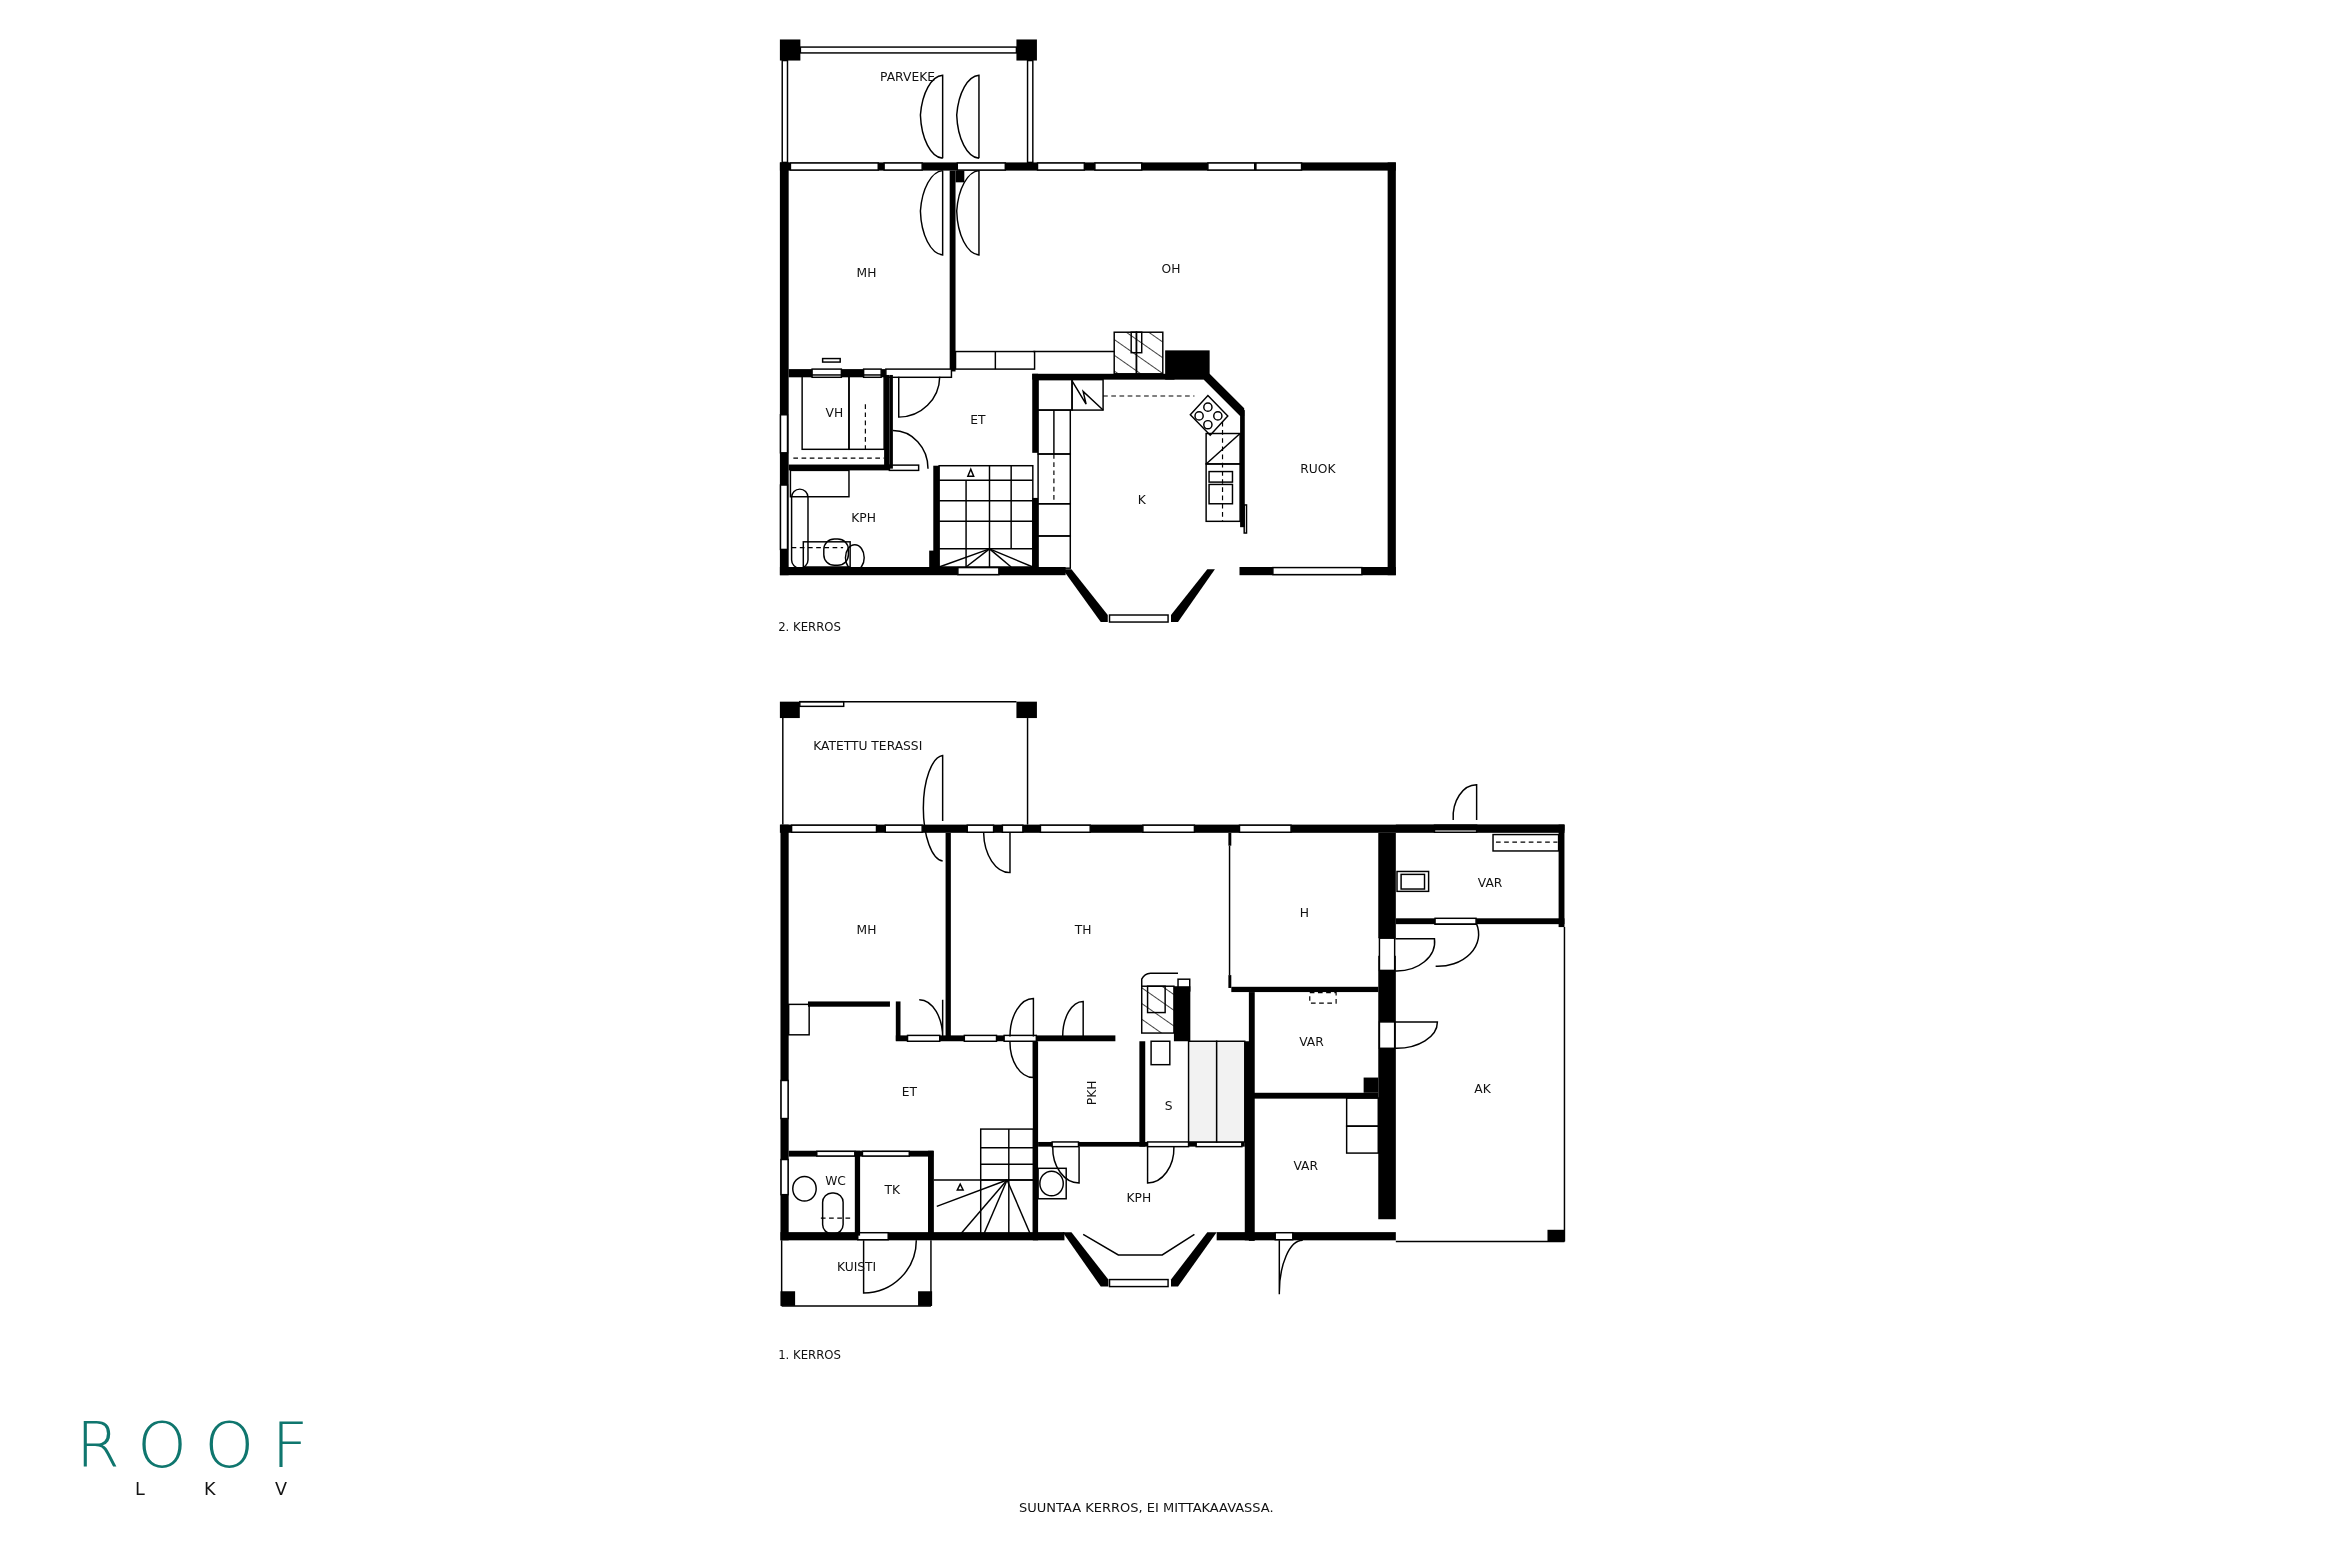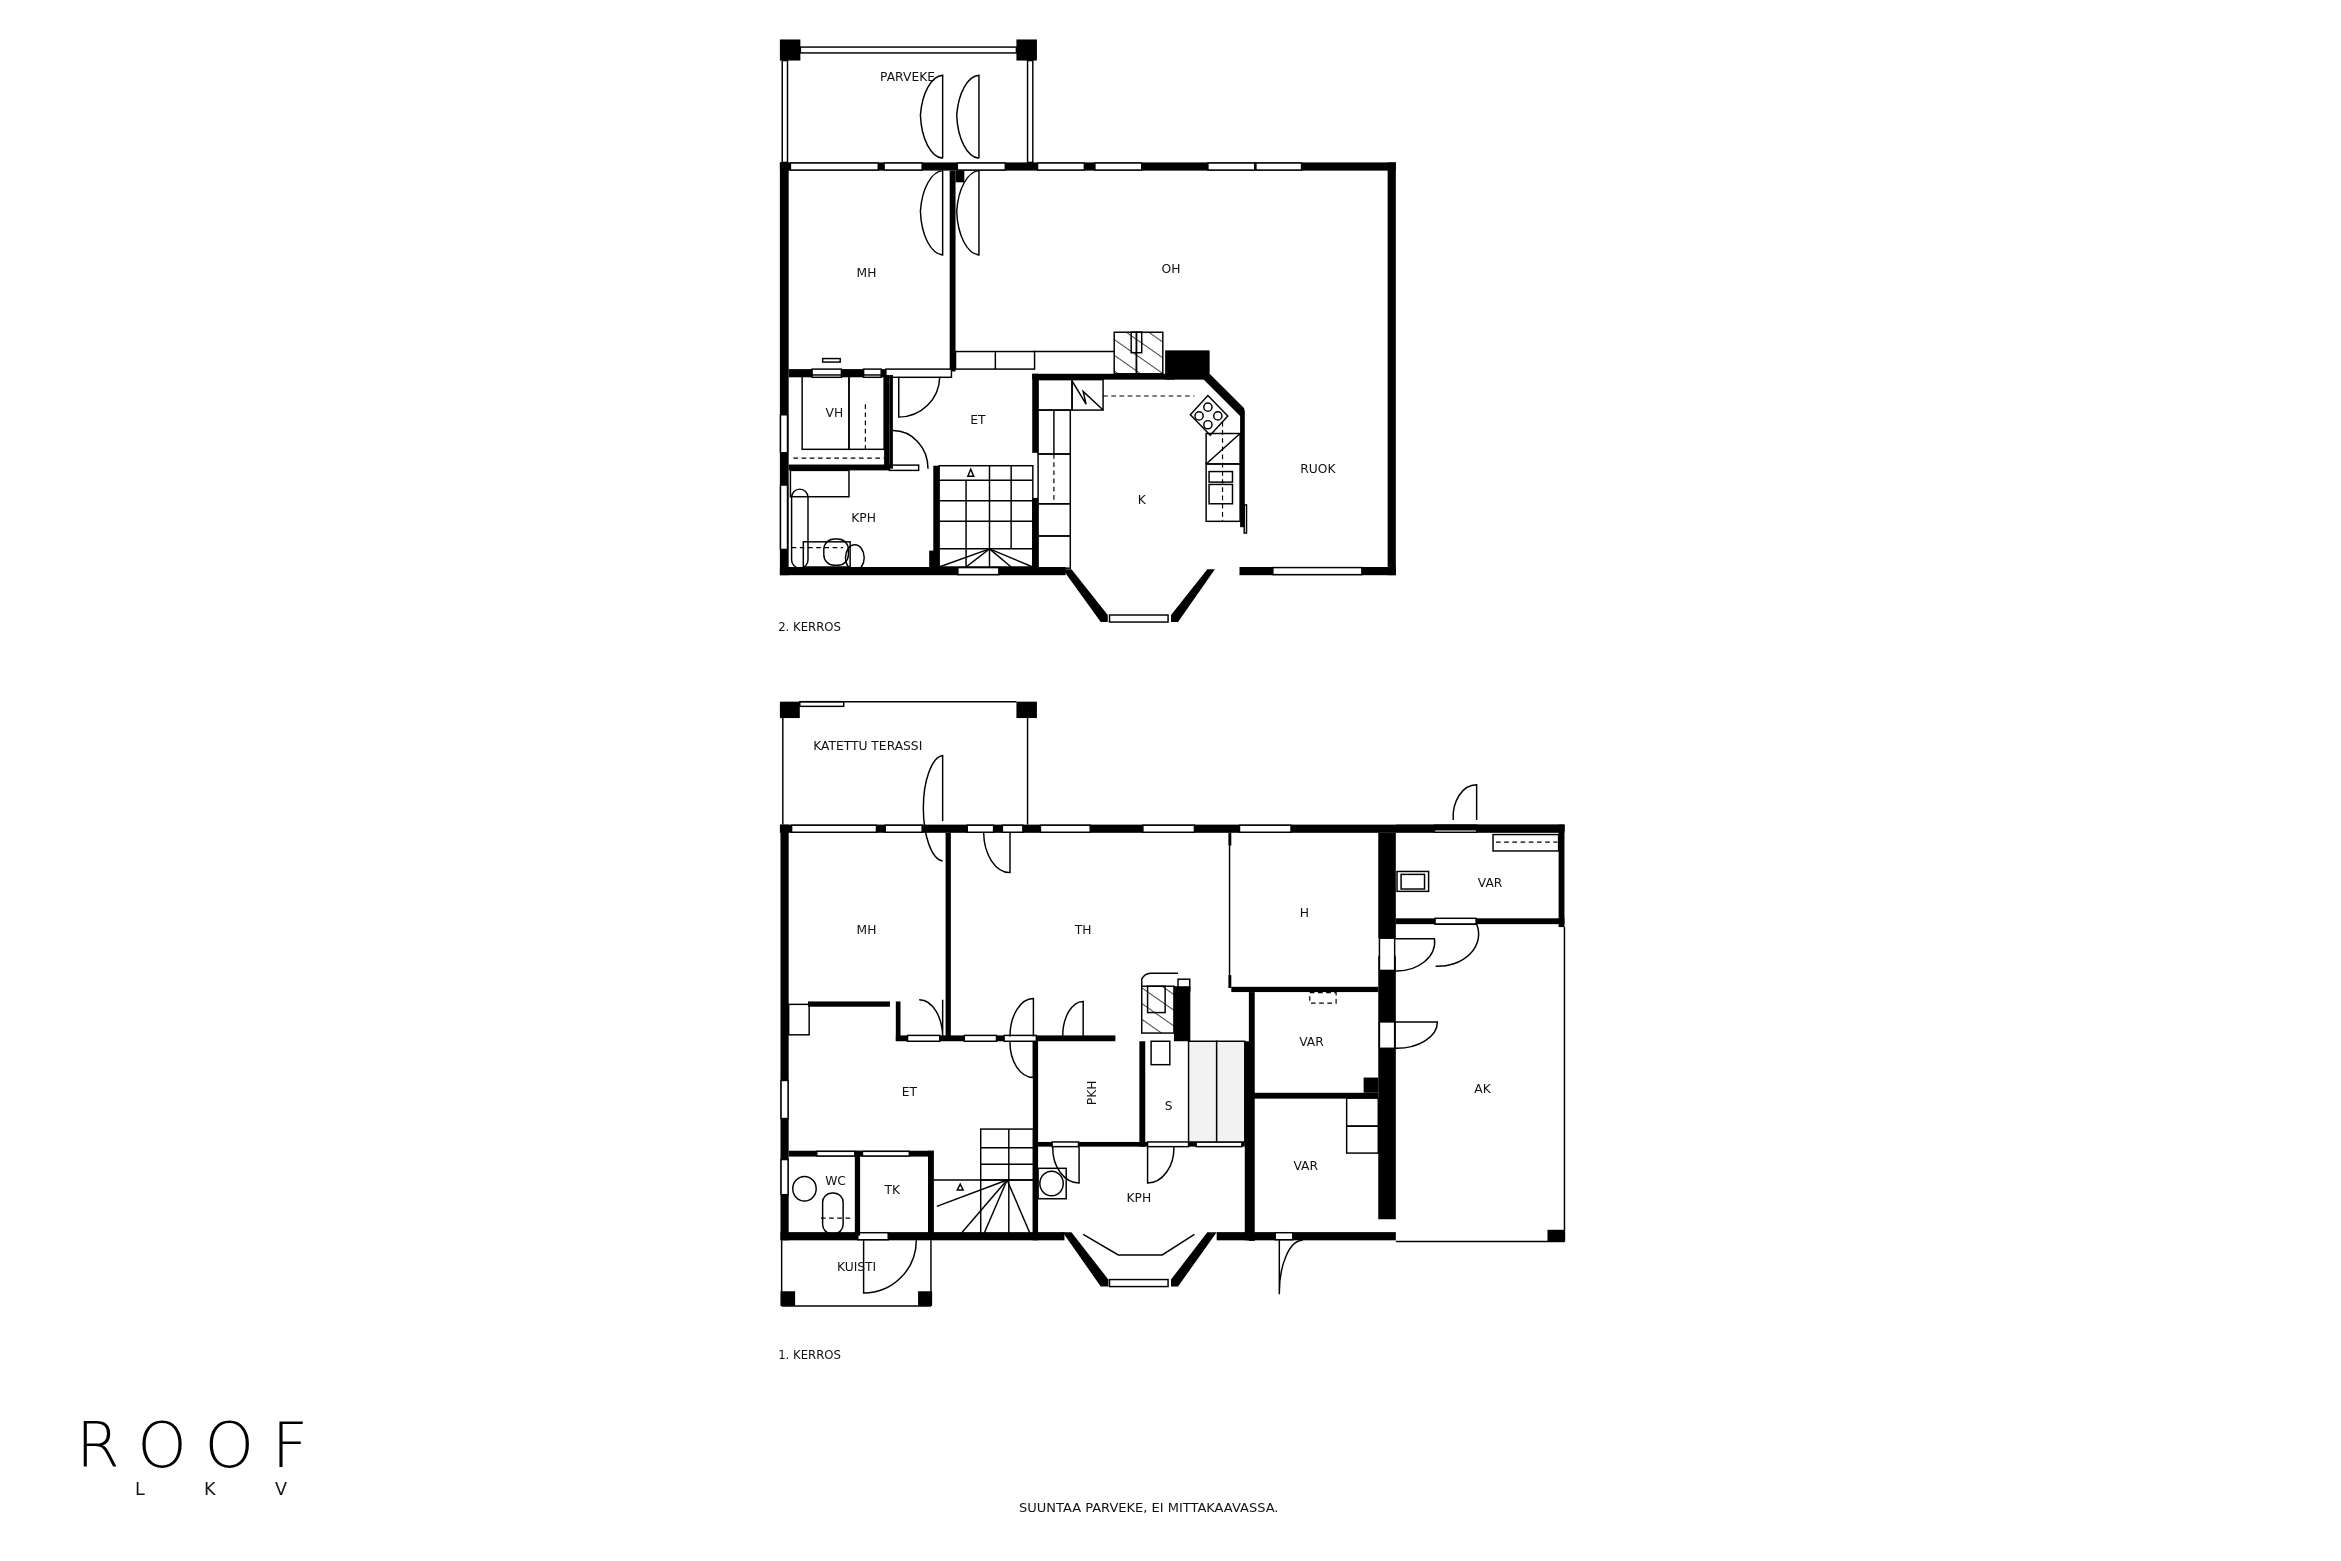--- a/index.html
+++ b/index.html
@@ -6,21 +6,21 @@
     body { width: 2342px; height: 1562px; position: relative; overflow: hidden; font-family: "DejaVu Sans", sans-serif; }
     #plan { position: absolute; left: 0; top: 0; width: 2342px; height: 1562px; }
     .wall { fill: #000; }
     .thin { fill: none; stroke: #000; stroke-width: 2.5; }
     .dash { fill: none; stroke: #000; stroke-width: 2; stroke-dasharray: 8 6; }
     .hatch { fill: url(#hatch); stroke: #000; stroke-width: 2.5; }
     .win { fill: #fff; stroke: #000; stroke-width: 2.5; }
     .room-label { font-family: "DejaVu Sans", sans-serif; font-size: 21px; fill: #111; text-anchor: middle; dominant-baseline: middle; }
     .floor-label { font-family: "DejaVu Sans", sans-serif; font-size: 20px; fill: #111; }
     .logo { position: absolute; left: 76px; top: 1414px; width: 293px; }
-    .logo-main { font-family: "DejaVu Sans", sans-serif; font-size: 63px; font-weight: 300; letter-spacing: 17.6px; color: #000000; line-height: 1; -webkit-text-stroke: 0px; }
+    .logo-main { font-family: "DejaVu Sans", sans-serif; font-size: 63px; font-weight: 300; letter-spacing: 17.6px; color: #0f766e; line-height: 1; -webkit-text-stroke: 0px; }
     .logo-sub { font-family: "DejaVu Sans", sans-serif; font-size: 17.6px; letter-spacing: 0; color: #141414; display: flex; justify-content: space-between; width: 152px; margin-left: 59px; margin-top: 2.3px; }
     .disclaimer { position: absolute; left: 1019px; top: 1500px; font-family: "DejaVu Sans", sans-serif; font-size: 13px; color: #111; }
   </style>
 </head>
 <body>
 
 <svg id="plan" viewBox="0 0 4000 2667" xmlns="http://www.w3.org/2000/svg">
   <defs>
     <pattern id="hatch" patternUnits="userSpaceOnUse" width="22" height="22" patternTransform="rotate(-55)">
       <line x1="0" y1="0" x2="0" y2="22" stroke="#000" stroke-width="2.5"></line>
@@ -345,14 +345,14 @@
 
 <div class="logo">
   <div class="logo-main">ROOF</div>
   <div class="logo-sub">
     <span>L</span>
     <span>K</span>
     <span>V</span>
   </div>
 </div>
 
-<div class="disclaimer">SUUNTAA PARVEKE, EI MITTAKAAVASSA.</div>
+<div class="disclaimer">SUUNTAA KERROS, EI MITTAKAAVASSA.</div>
 
 
 </body></html>

